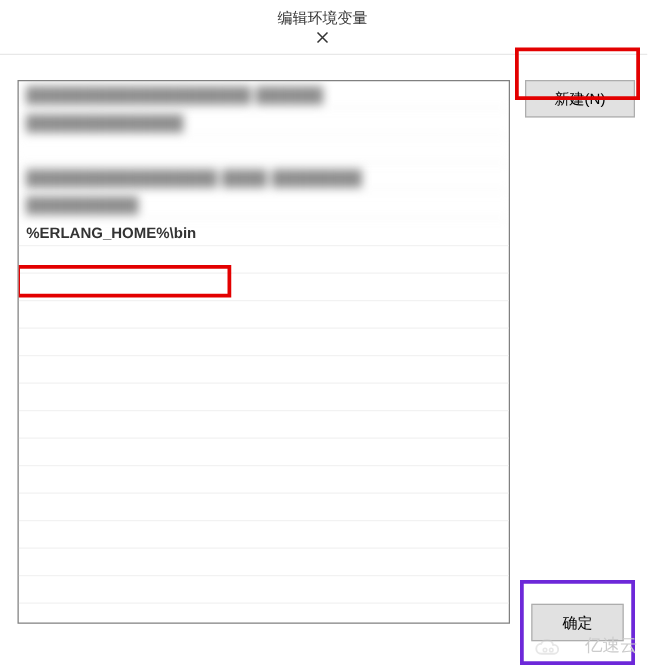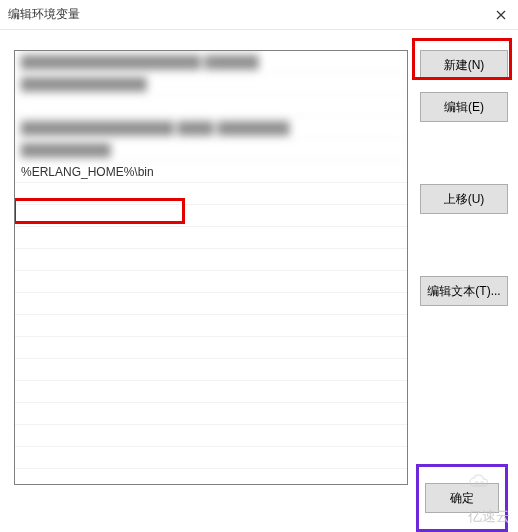--- a/index.html
+++ b/index.html
@@ -13,20 +13,21 @@
       position: relative;
     }
     .titlebar {
       display: flex;
       justify-content: space-between;
       align-items: center;
       padding: 6px 10px 6px 8px;
       color: #333;
       font-size: 12px;
       border-bottom: 1px solid #e8e8e8;
+      flex-direction: column;
     }
     .close-x {
       width: 14px;
       height: 14px;
       display: flex;
       align-items: center;
       justify-content: center;
       color: #555;
     }
     .main {
@@ -45,20 +46,21 @@
     .listrow {
       font-size: 12px;
       padding: 3px 6px;
       border-bottom: 1px solid #f2f2f2;
       white-space: nowrap;
       overflow: hidden;
       height: 22px;
       display: flex;
       align-items: center;
       color: #333;
+      font-weight: bold;
     }
     .blurred {
       filter: blur(4px);
       color: #888;
       letter-spacing: 0.5px;
     }
     .highlight-box {
       position: absolute;
       border: 3px solid #e30000;
       left: -2px;
@@ -104,24 +106,23 @@
     .ok-btn {
       width: 74px;
     }
     .watermark {
       position: absolute;
       right: 8px;
       bottom: 6px;
       font-size: 14px;
       color: #ccc;
       display: flex;
-      align-items: flex-start;
+      align-items: flex-end;
       gap: 19px;
       pointer-events: none;
-      flex-direction: column;
     }
     .watermark svg { opacity: 0.45; }
   </style>
 </head>
 <body>
 
 <div class="titlebar">
   <span>编辑环境变量</span>
   <span class="close-x">
     <svg width="10" height="10" viewBox="0 0 10 10">
@@ -150,25 +151,22 @@
     <div class="listrow"></div>
     <div class="listrow"></div>
     <div class="listrow"></div>
     <div class="listrow"></div>
     <div class="listrow"></div>
     <div class="highlight-box hl-row"></div>
   </div>
 
   <div class="sidebtns">
     <button class="winbtn">新建(N)</button>
-    <button class="winbtn">编辑(E)</button>
     <div class="gap-large"></div>
-    <button class="winbtn">上移(U)</button>
     <div class="gap-large"></div>
-    <button class="winbtn">编辑文本(T)...</button>
   </div>
 
 </div>
 
 <div class="hl-new"></div>
 
 <div class="bottom-area">
   <span class="ok-wrap">
     <button class="winbtn ok-btn">确定</button>
   </span>

